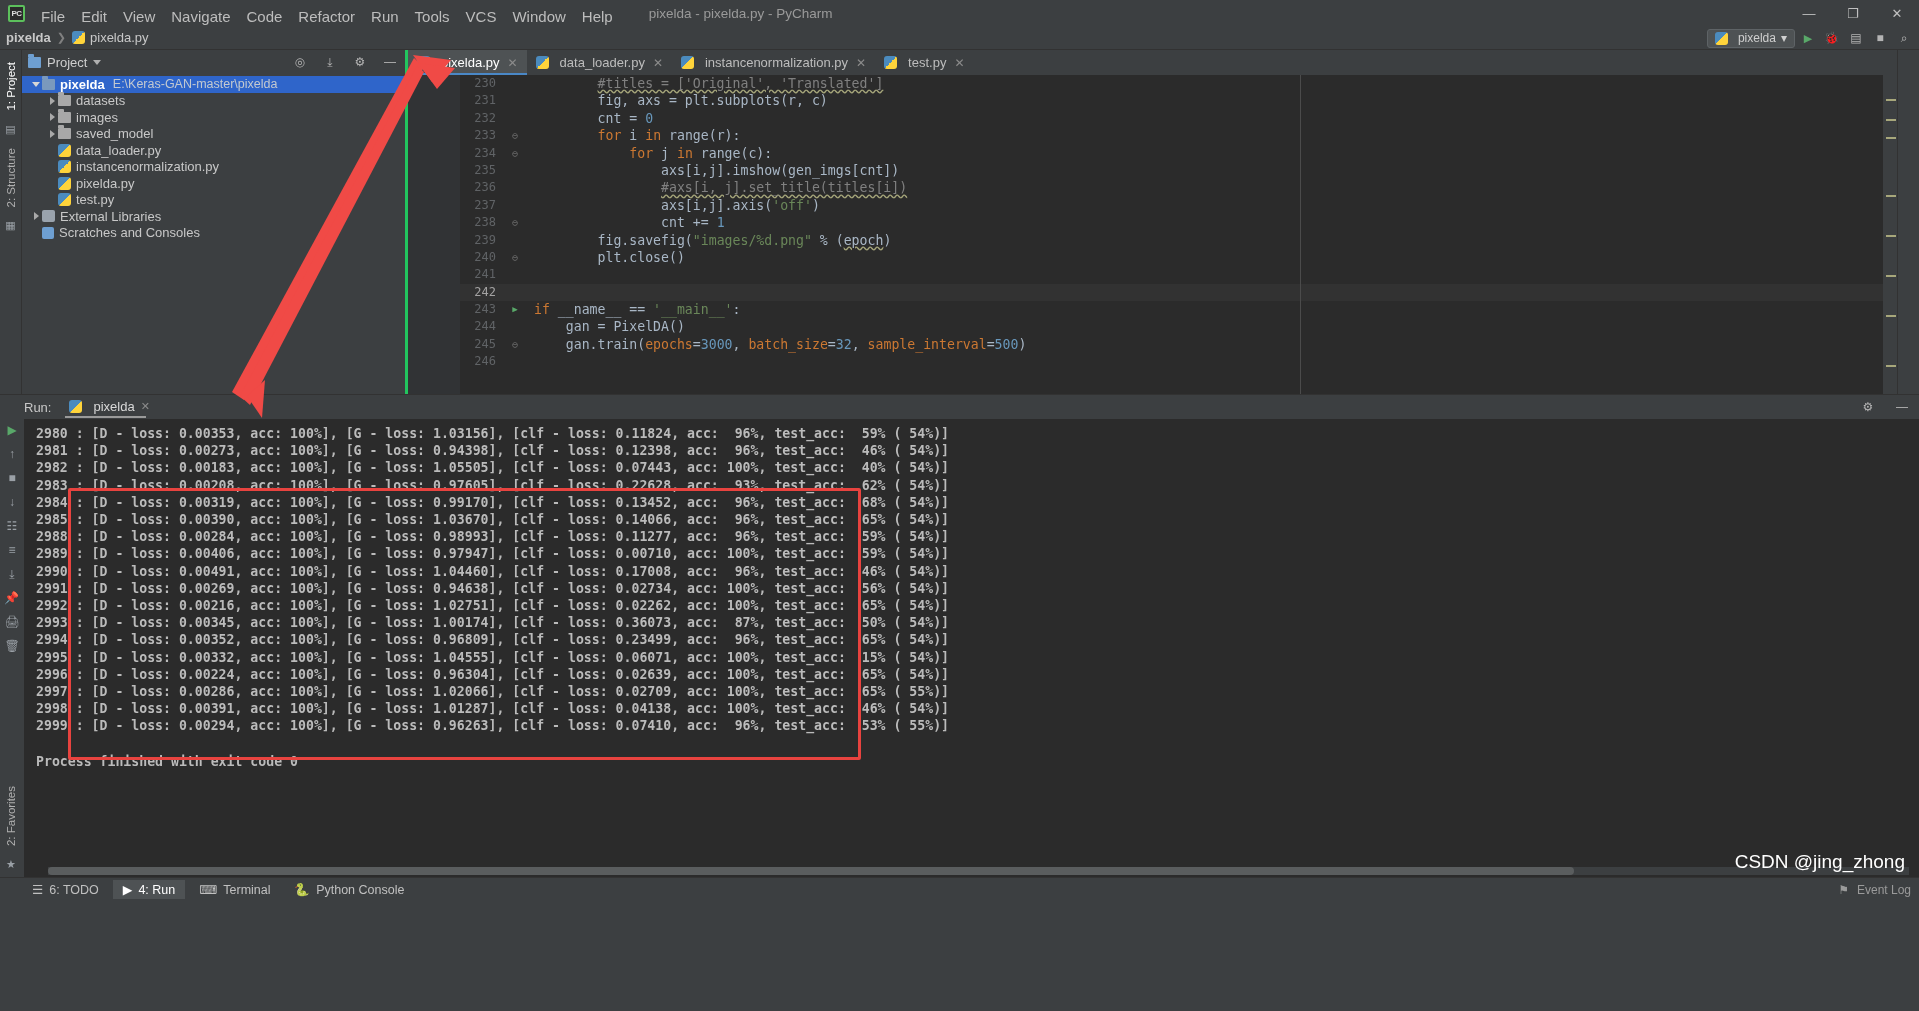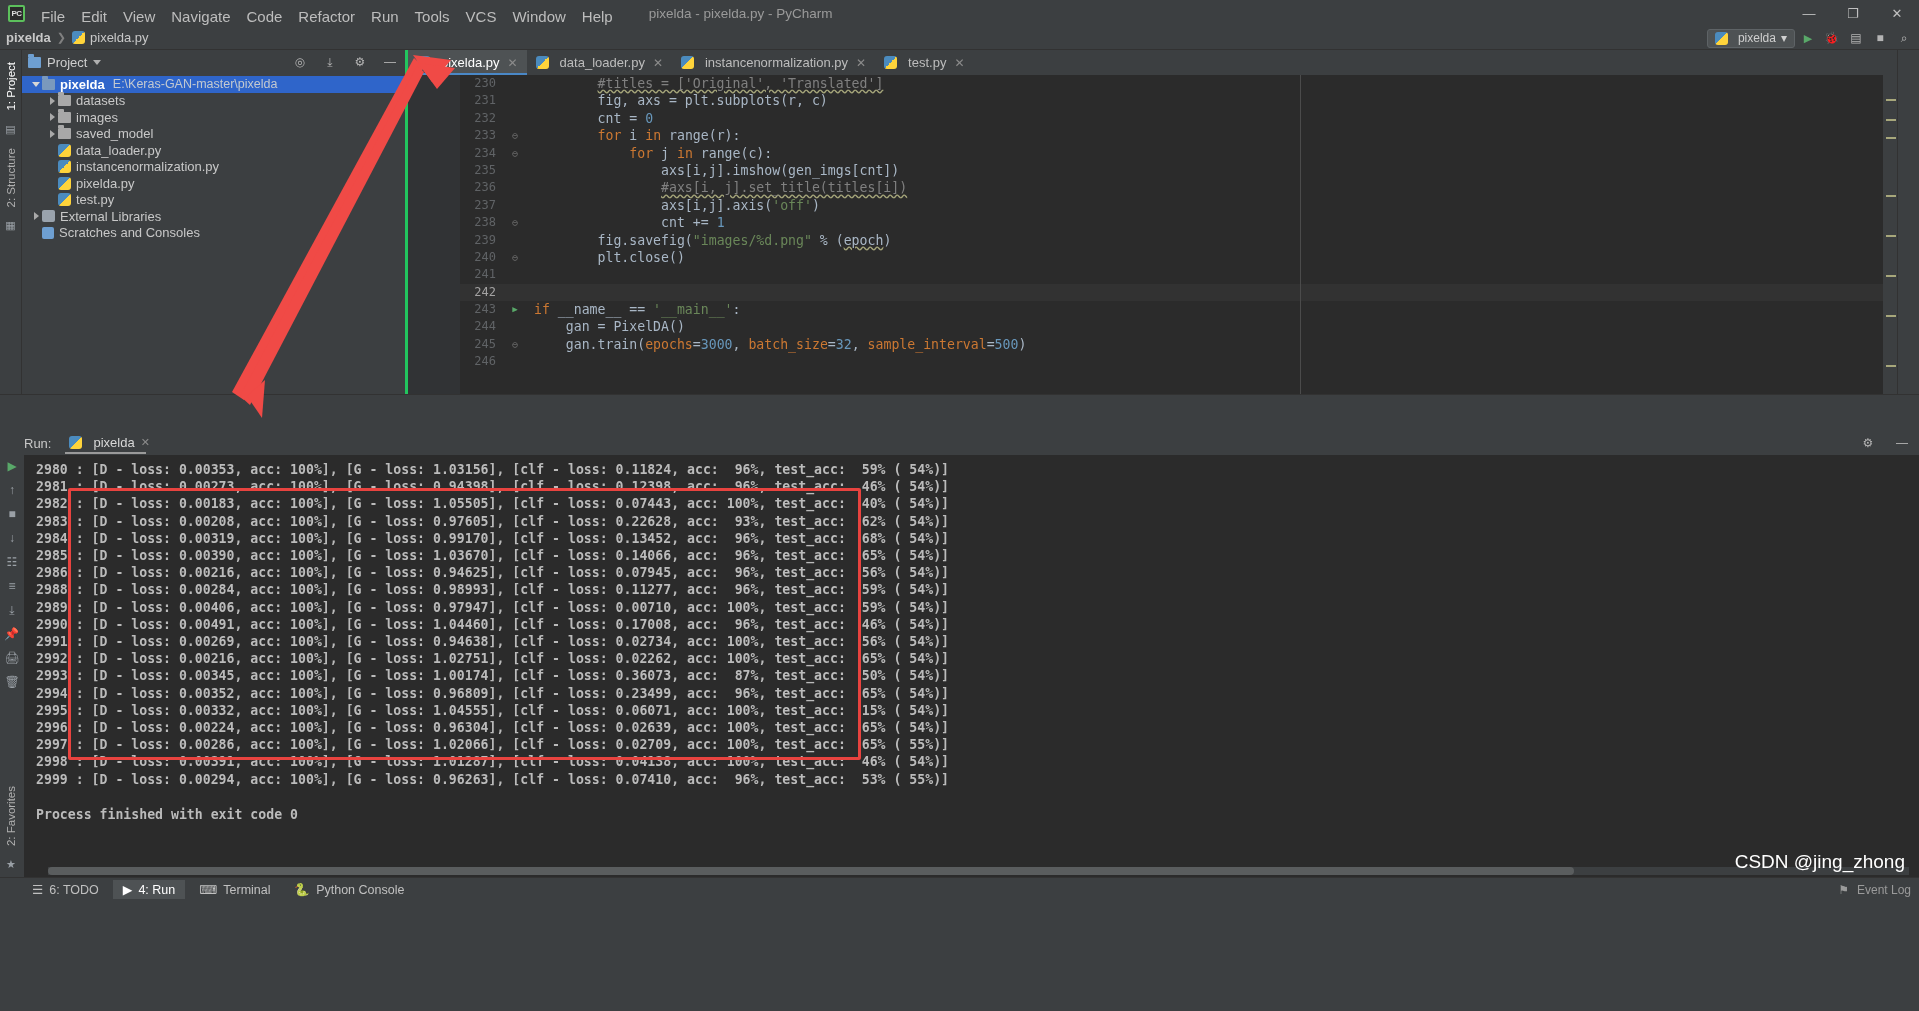--- a/index.html
+++ b/index.html
@@ -107,21 +107,21 @@
   .fold { width: 22px; flex: 0 0 22px; text-align:center; color:#6a6a6a; font-size: 10px; position: relative; }
   .ctext { flex: 1 1 auto; color: #a9b7c6; padding-left: 8px; }
   .kw { color: #cc7832; } .str { color: #6a8759; } .num { color: #6897bb; }
   .cmt { color: #808080; } .fn { color: #a9b7c6; } .param { color: #cc7832; }
   .wavy { text-decoration: underline; text-decoration-style: wavy; text-decoration-color: #a7a77b; }
   .rightmargin { position: absolute; top: 0; bottom: 0; width: 1px; background: #4b4b4b; }
   .smark { position:absolute; right:1px; width:10px; height:2px; background:#a7a77b; }
 
   
   .runwin { flex: 0 0 auto; background: #3c3f41; display: flex; flex-direction: column; border-top: 1px solid #323232; }
-  .runhdr { height: 24px; flex: 0 0 24px; display: flex; align-items: center; padding-left: 24px; gap: 10px; position: relative; margin-top: 36px; }
+  .runhdr { height: 24px; flex: 0 0 24px; display: flex; align-items: center; padding-left: 24px; gap: 10px; position: relative; }
   .runlabel { font-size: 13px; color: #c8c8c8; }
   .runtab { display:flex; align-items:center; gap:6px; padding: 2px 8px 3px 8px; font-size:13px; color:#d8d8d8; position: relative;}
   .runtab:after { content:""; position:absolute; left:4px; right:12px; bottom:-1px; height:2px; background:#9a9a9a; }
   .runhdr-right { position:absolute; right: 6px; display:flex; align-items:center; gap:12px; }
   .runbody { flex: 1 1 auto; display: flex; min-height: 0; }
   .runleft { width: 24px; flex:0 0 24px; background:#3c3f41; display:flex; flex-direction:column; align-items:center; padding-top:4px; gap:10px; }
   .rl-ico { font-size: 12px; color: #9aa0a6; }
   .rl-ico.green { color: #59a869; }
   .console { flex: 1 1 auto; background: #2b2b2b; position: relative; overflow: hidden; padding: 6px 0 0 0; font-weight: bold; }
   .cl { font-family: "DejaVu Sans Mono", monospace; font-size: 13.2px; line-height: 17.2px; color: #bbbbbb; white-space: pre; padding-left: 12px; }
@@ -371,21 +371,20 @@
           <div class="rl-ico">🗑</div>
         </div>
       <div class="console">
         <div id="consolelines">
             <div class="cl">2980 : [D - loss: 0.00353, acc: 100%], [G - loss: 1.03156], [clf - loss: 0.11824, acc:  96%, test_acc:  59% ( 54%)]</div>
             <div class="cl">2981 : [D - loss: 0.00273, acc: 100%], [G - loss: 0.94398], [clf - loss: 0.12398, acc:  96%, test_acc:  46% ( 54%)]</div>
             <div class="cl">2982 : [D - loss: 0.00183, acc: 100%], [G - loss: 1.05505], [clf - loss: 0.07443, acc: 100%, test_acc:  40% ( 54%)]</div>
             <div class="cl">2983 : [D - loss: 0.00208, acc: 100%], [G - loss: 0.97605], [clf - loss: 0.22628, acc:  93%, test_acc:  62% ( 54%)]</div>
             <div class="cl">2984 : [D - loss: 0.00319, acc: 100%], [G - loss: 0.99170], [clf - loss: 0.13452, acc:  96%, test_acc:  68% ( 54%)]</div>
             <div class="cl">2985 : [D - loss: 0.00390, acc: 100%], [G - loss: 1.03670], [clf - loss: 0.14066, acc:  96%, test_acc:  65% ( 54%)]</div>
-            <div class="cl">2986 : [D - loss: 0.00216, acc: 100%], [G - loss: 0.94625], [clf - loss: 0.07945, acc:  96%, test_acc:  56% ( 54%)]</div>
             <div class="cl">2988 : [D - loss: 0.00284, acc: 100%], [G - loss: 0.98993], [clf - loss: 0.11277, acc:  96%, test_acc:  59% ( 54%)]</div>
             <div class="cl">2989 : [D - loss: 0.00406, acc: 100%], [G - loss: 0.97947], [clf - loss: 0.00710, acc: 100%, test_acc:  59% ( 54%)]</div>
             <div class="cl">2990 : [D - loss: 0.00491, acc: 100%], [G - loss: 1.04460], [clf - loss: 0.17008, acc:  96%, test_acc:  46% ( 54%)]</div>
             <div class="cl">2991 : [D - loss: 0.00269, acc: 100%], [G - loss: 0.94638], [clf - loss: 0.02734, acc: 100%, test_acc:  56% ( 54%)]</div>
             <div class="cl">2992 : [D - loss: 0.00216, acc: 100%], [G - loss: 1.02751], [clf - loss: 0.02262, acc: 100%, test_acc:  65% ( 54%)]</div>
             <div class="cl">2993 : [D - loss: 0.00345, acc: 100%], [G - loss: 1.00174], [clf - loss: 0.36073, acc:  87%, test_acc:  50% ( 54%)]</div>
             <div class="cl">2994 : [D - loss: 0.00352, acc: 100%], [G - loss: 0.96809], [clf - loss: 0.23499, acc:  96%, test_acc:  65% ( 54%)]</div>
             <div class="cl">2995 : [D - loss: 0.00332, acc: 100%], [G - loss: 1.04555], [clf - loss: 0.06071, acc: 100%, test_acc:  15% ( 54%)]</div>
             <div class="cl">2996 : [D - loss: 0.00224, acc: 100%], [G - loss: 0.96304], [clf - loss: 0.02639, acc: 100%, test_acc:  65% ( 54%)]</div>
             <div class="cl">2997 : [D - loss: 0.00286, acc: 100%], [G - loss: 1.02066], [clf - loss: 0.02709, acc: 100%, test_acc:  65% ( 55%)]</div>

